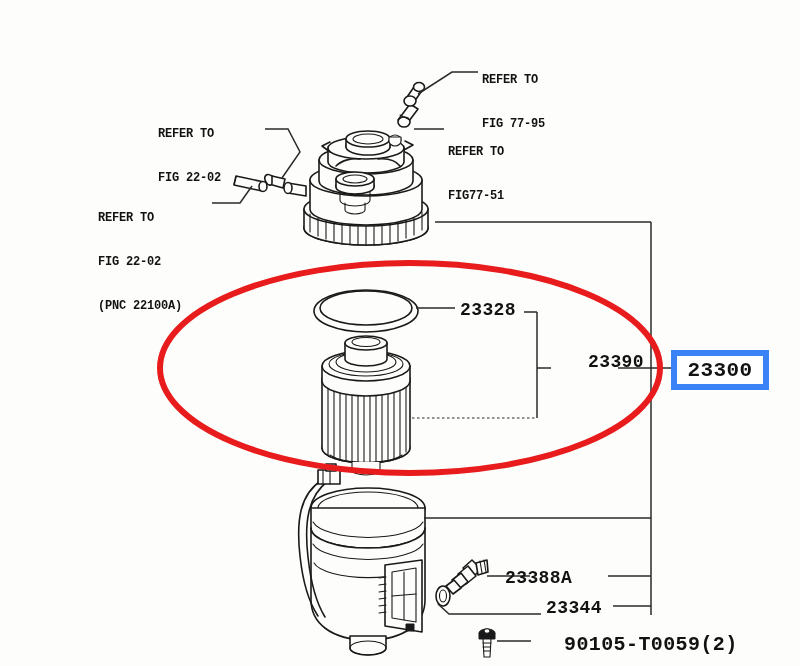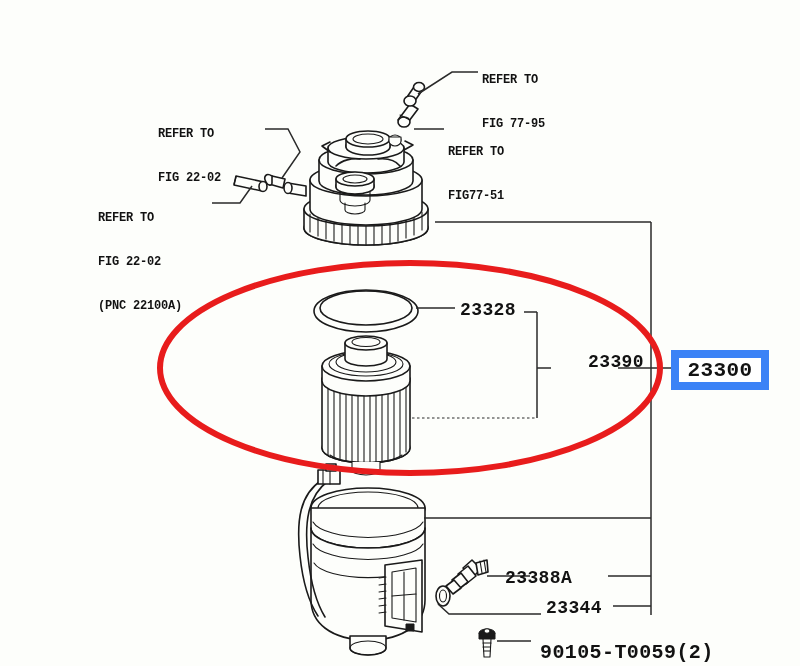--- a/index.html
+++ b/index.html
@@ -324,19 +324,19 @@
   </div>
 
   <div class="lbl lbl-part" style="left:460px; top:300px;">23328</div>
 
   <div class="lbl lbl-part" style="left:556px; top:352px;margin-left:32px;">23390</div>
 
   <div class="lbl lbl-part" style="left:505px; top:568px;">23388A</div>
 
   <div class="lbl lbl-part" style="left:546px; top:598px;">23344</div>
 
-  <div class="lbl lbl-part-small" style="left:540px; top:633px;margin-top:8px;">90105-T0059(2)</div>
-
-  <div id="highlight-box" style="left:671px; top:350px; width:98px; height:40px; border:8px solid #3b82f6;">
+  <div class="lbl lbl-part-small" style="left:564px; top:633px;">90105-T0059(2)</div>
+
+  <div id="highlight-box" style="left:671px; top:350px; width:98px; height:40px; border:6px solid #3b82f6;">
     <span class="boxnum">23300</span>
   </div>
 
 </div>
 
 </body></html>

